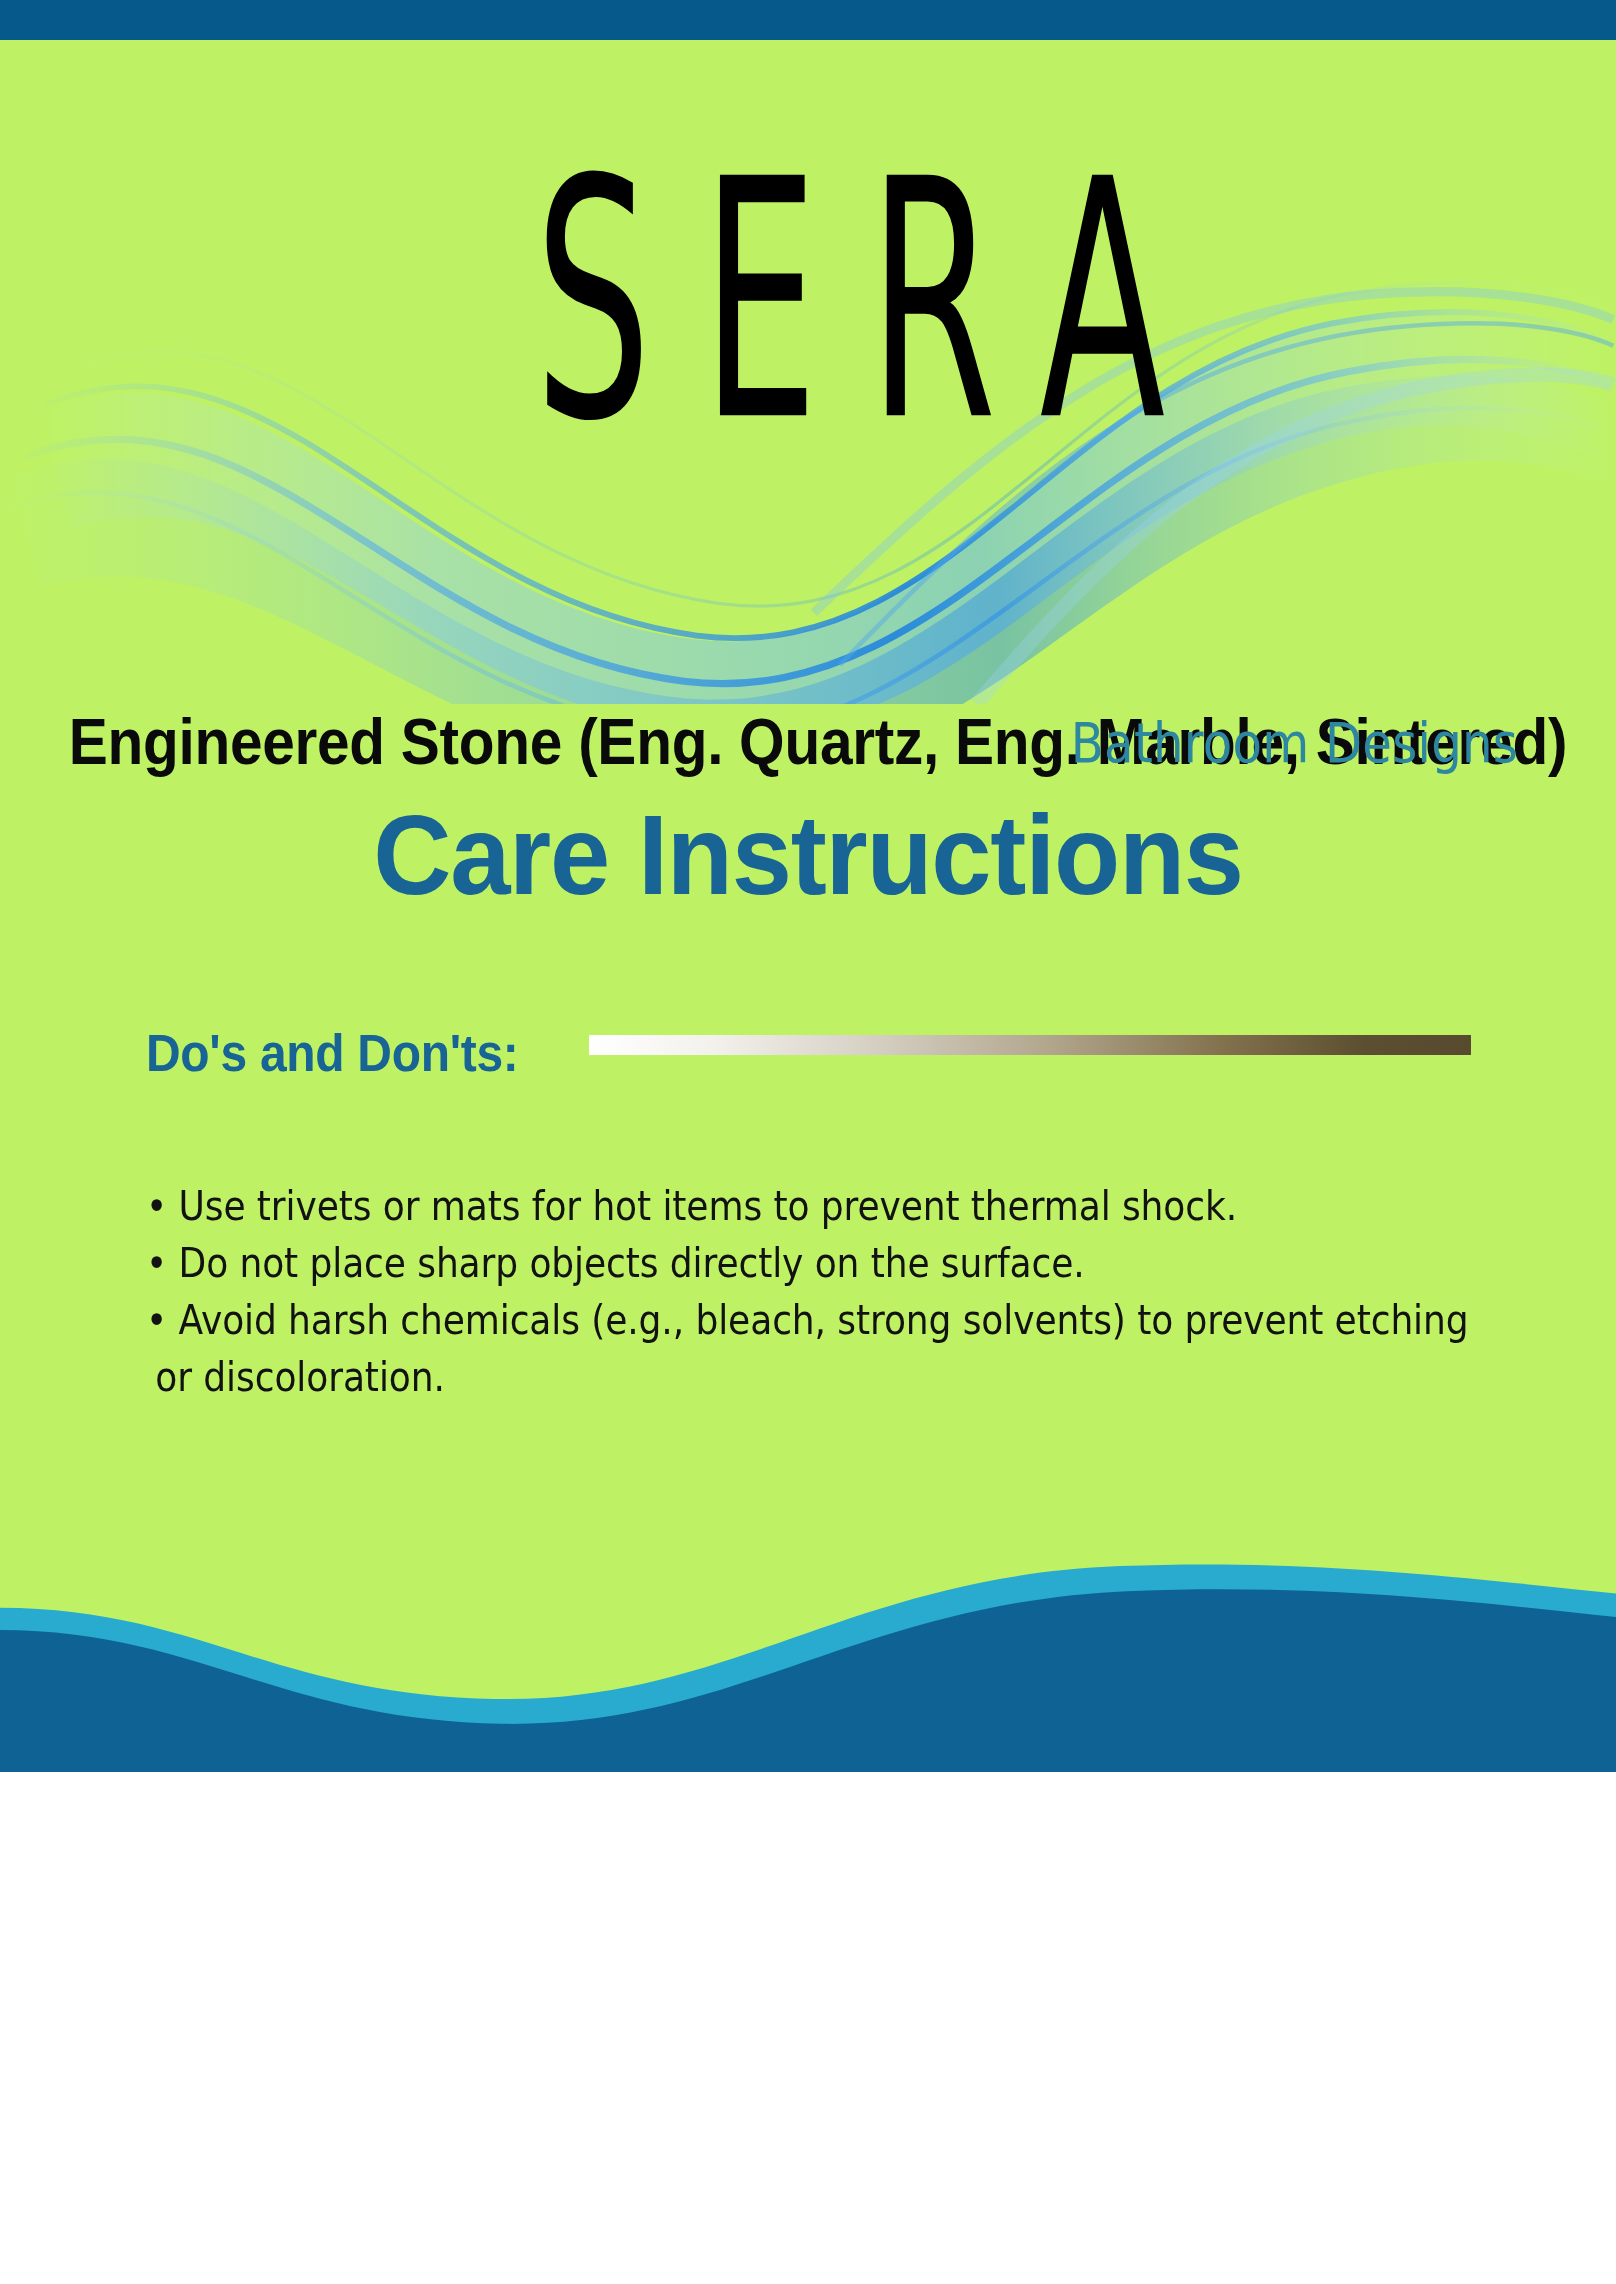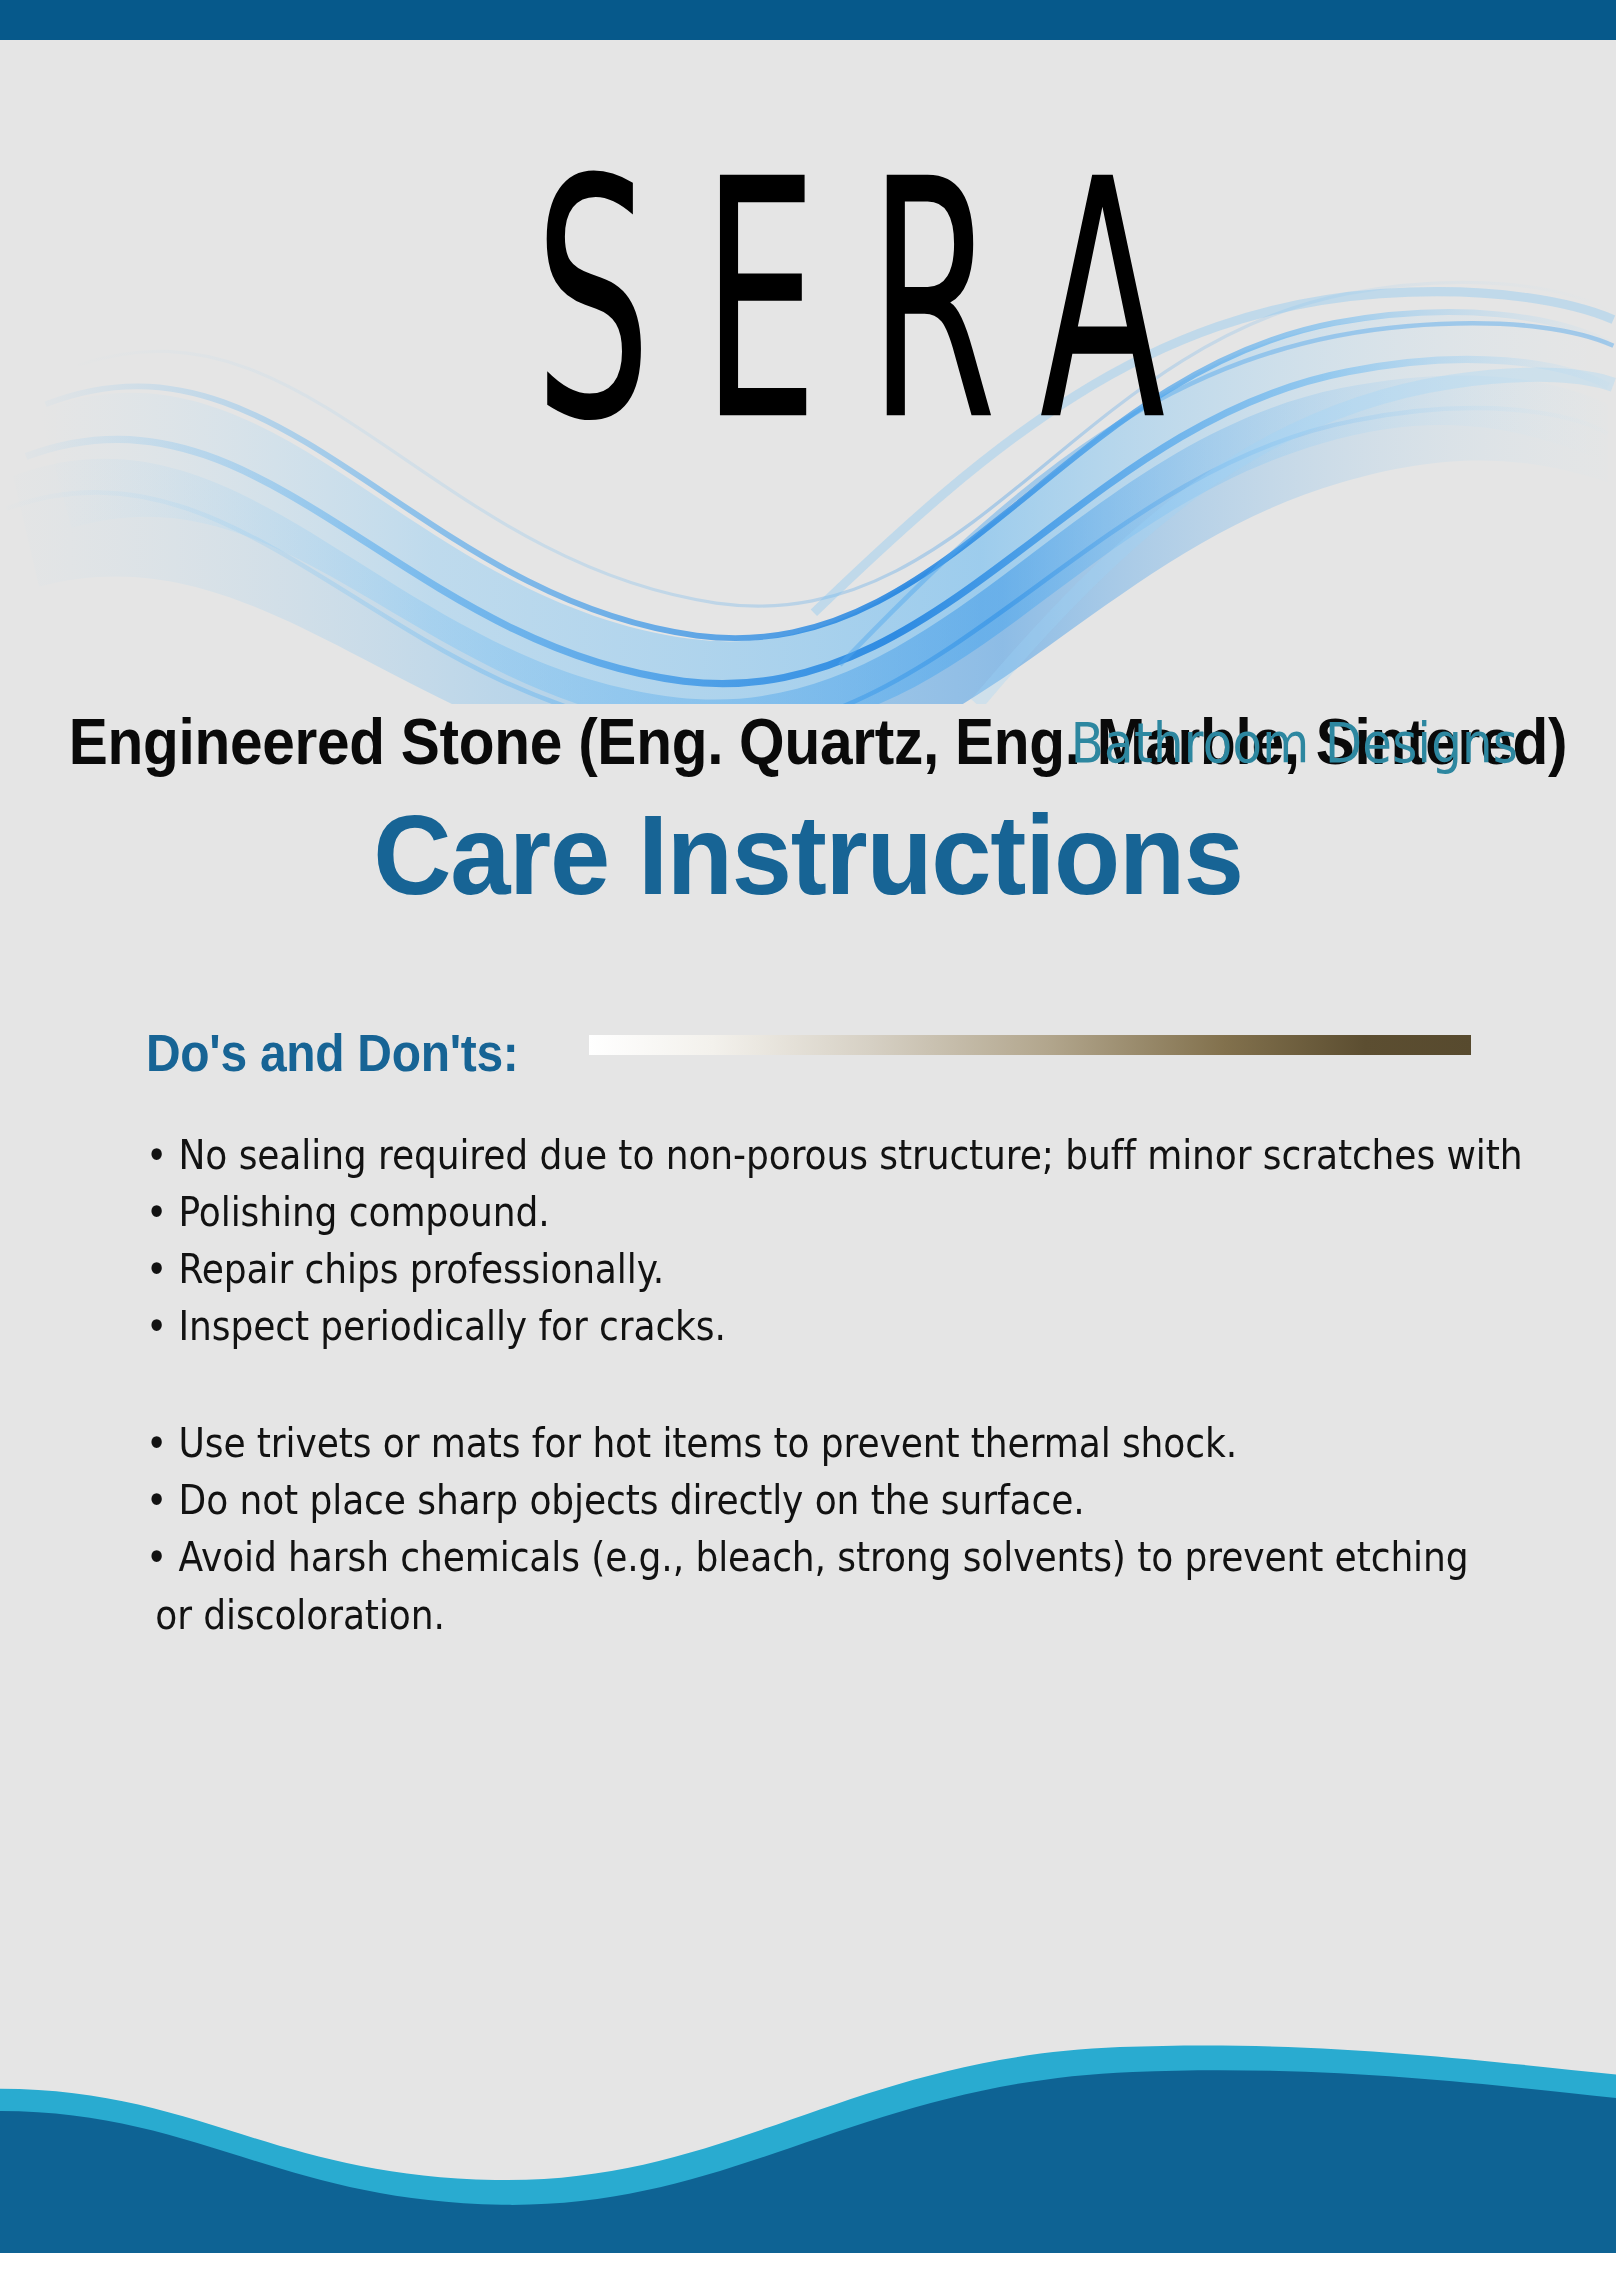--- a/index.html
+++ b/index.html
@@ -6,22 +6,22 @@
     margin: 0;
     padding: 0;
     background: #ffffff;
   }
   body {
     font-family: "Liberation Sans", sans-serif;
   }
   #page {
     position: relative;
     width: 1616px;
-    height: 2253px;
-    background: #e5e5e5;
+    height: 1772px;
+    background: #bef264;
     overflow: hidden;
   }
 
   
   .top-bar {
     position: absolute;
     left: 0; top: 0;
     width: 1616px;
     height: 40px;
     background: #06598B;
@@ -252,26 +252,20 @@
     <div class="section">
       <div class="sec-head-row">
         <div class="sec-title">Do's and Don'ts:</div>
         <div class="sec-rule r2"></div>
       </div>
     </div>
 
     <div class="gap-2"></div>
 
     <div class="section">
-      <div class="bullets">
-        <div class="bullet">• No sealing required due to non-porous structure; buff minor scratches with</div>
-        <div class="bullet">• Polishing compound.</div>
-        <div class="bullet">• Repair chips professionally.</div>
-        <div class="bullet">• Inspect periodically for cracks.</div>
-      </div>
     </div>
 
     <div class="gap-3"></div>
 
     <div class="section">
       <div class="bullets">
         <div class="bullet">• Use trivets or mats for hot items to prevent thermal shock.</div>
         <div class="bullet">• Do not place sharp objects directly on the surface.</div>
         <div class="bullet">• Avoid harsh chemicals (e.g., bleach, strong solvents) to prevent etching</div>
         <div class="bullet cont">or discoloration.</div>

